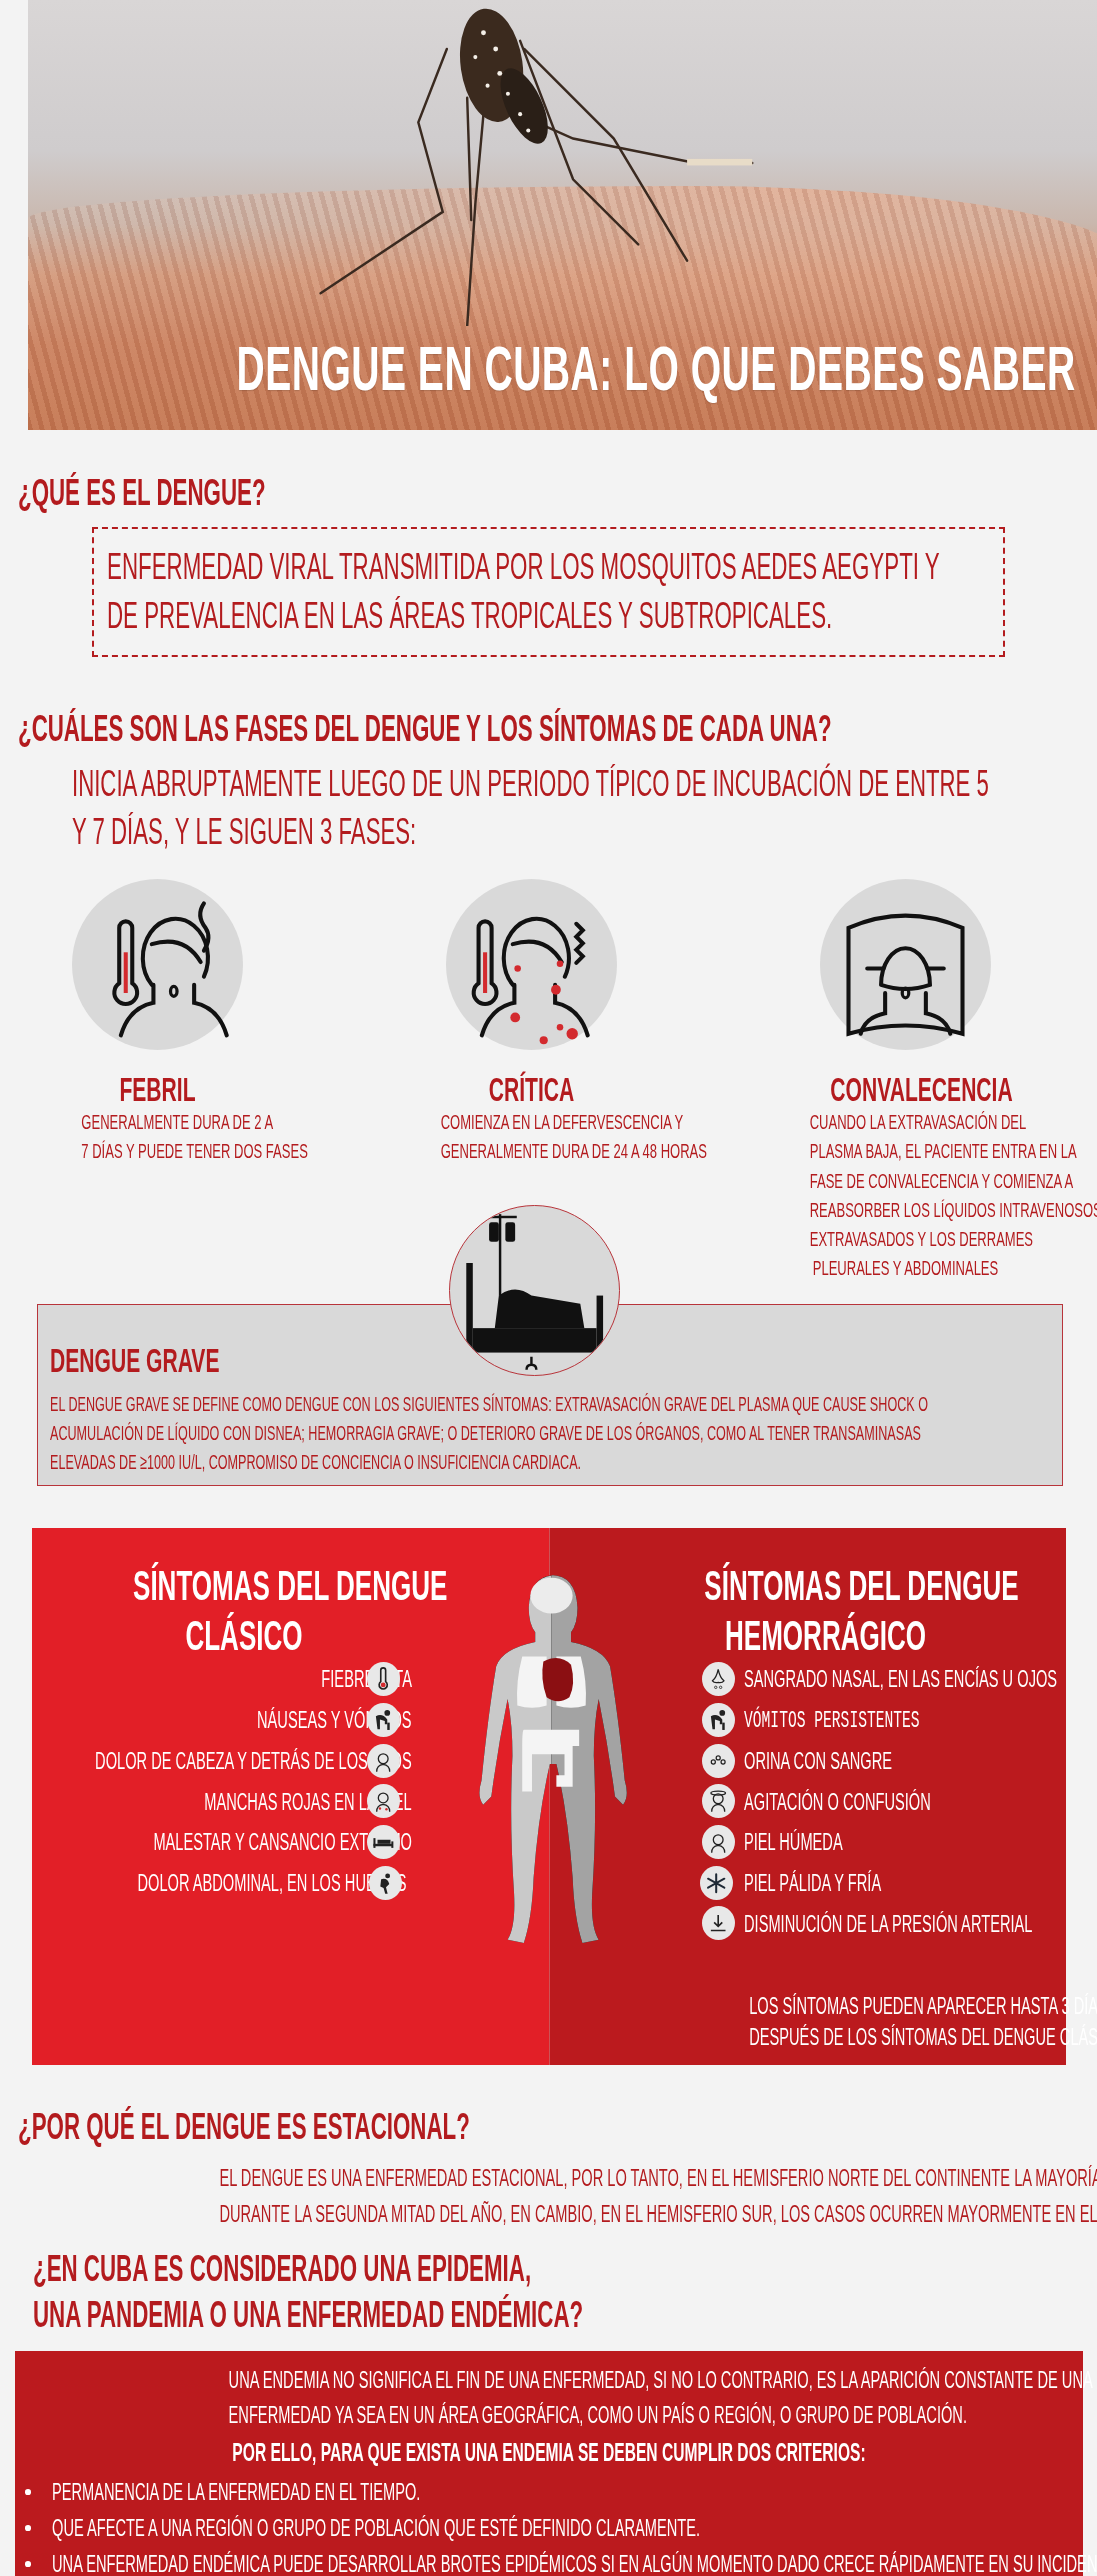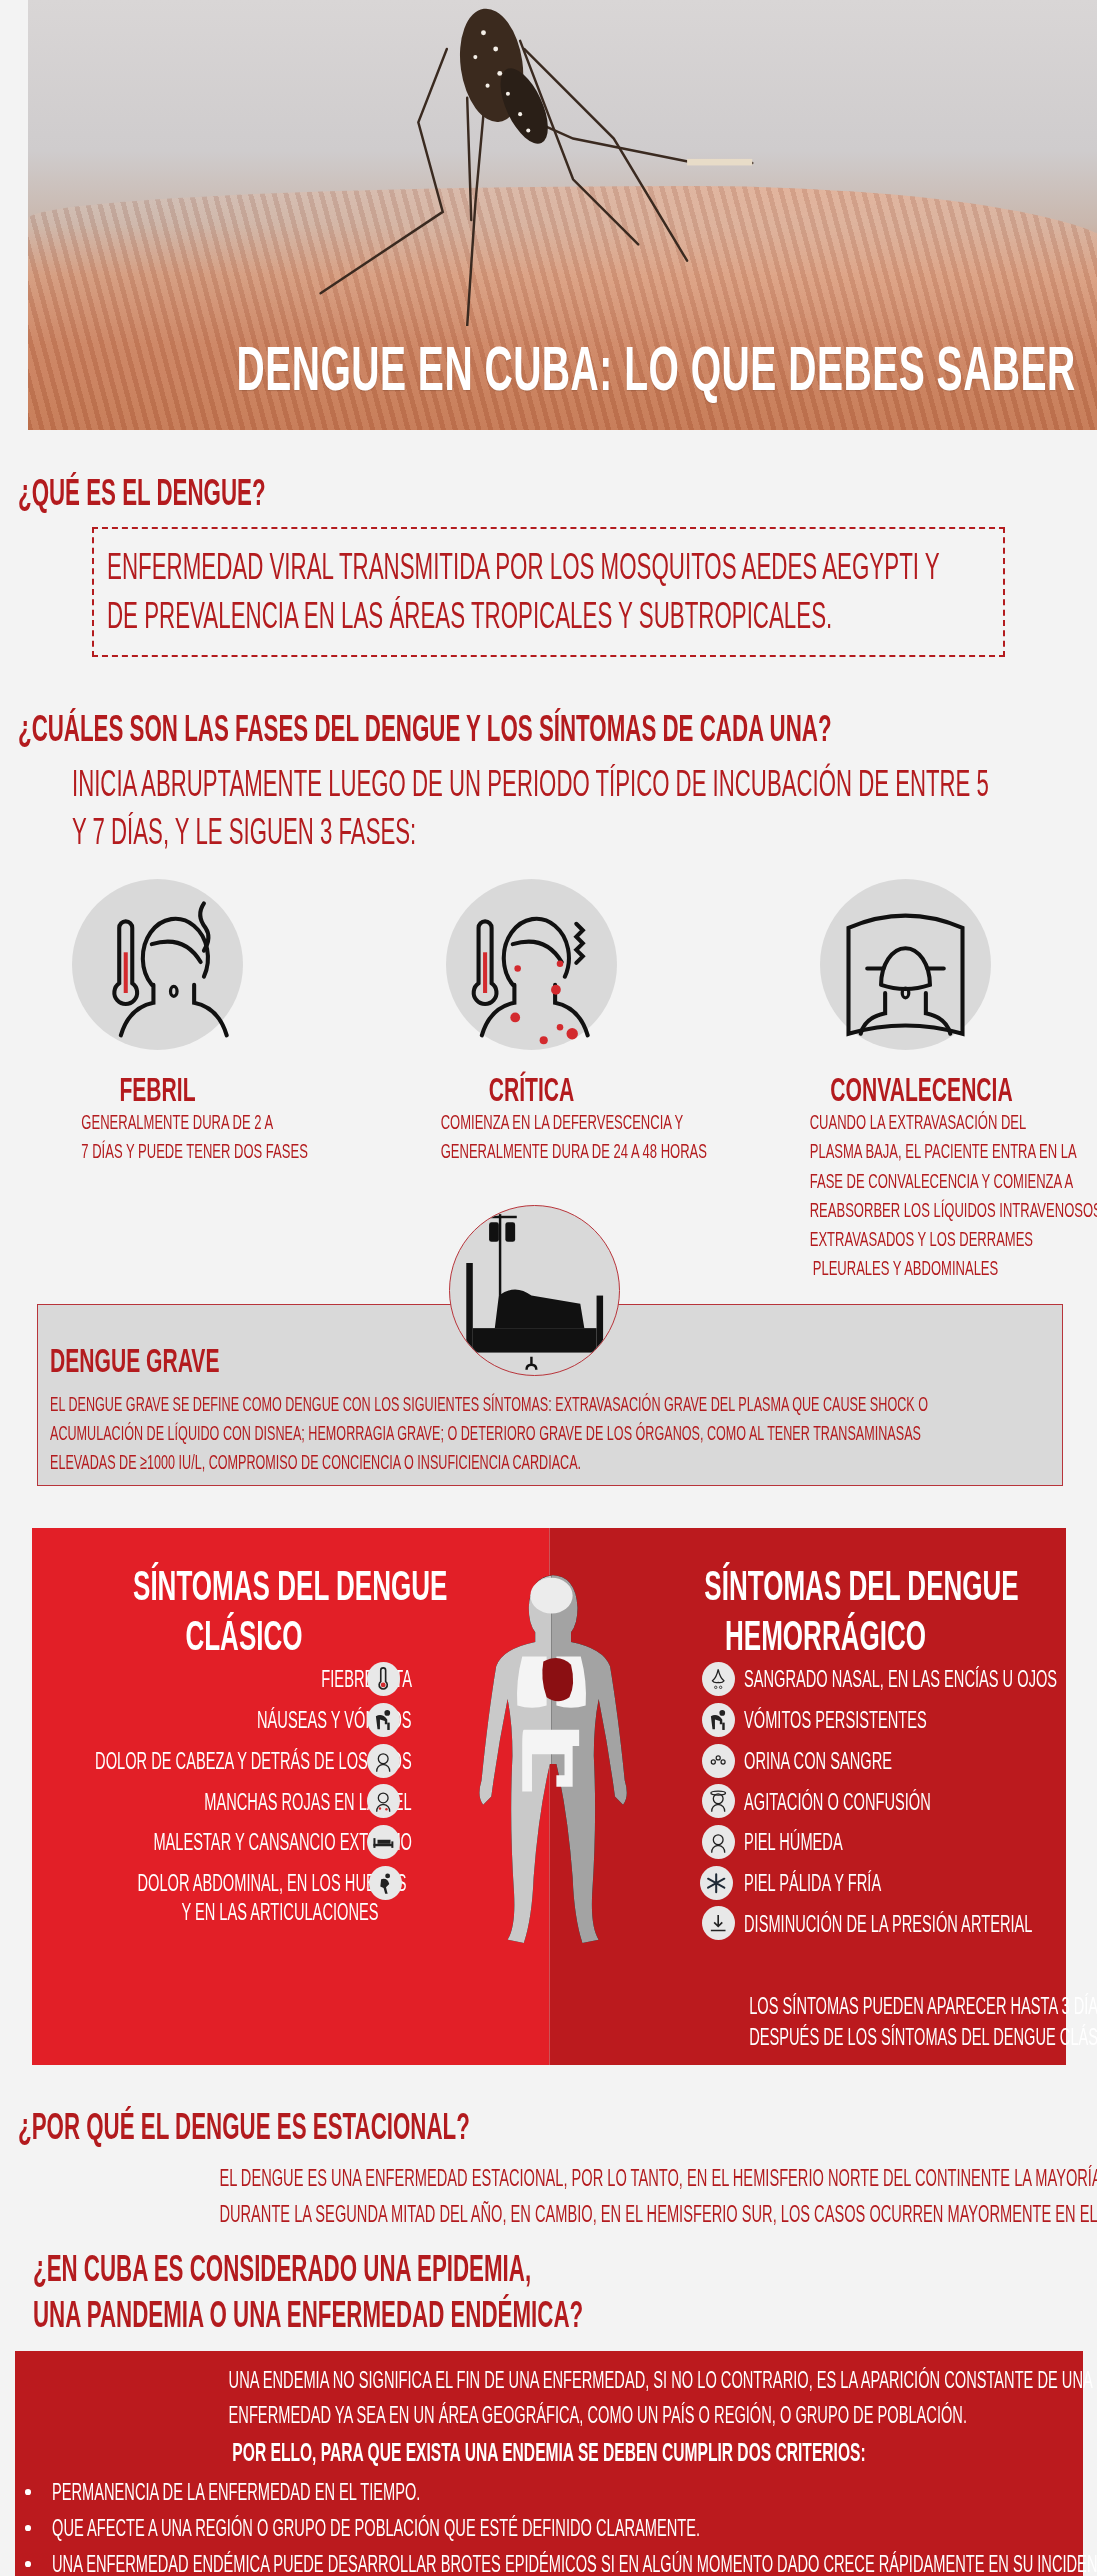--- a/index.html
+++ b/index.html
@@ -241,23 +241,20 @@
           <rect x="3" y="10" width="2.5" height="12" fill="#222"></rect>
           <rect x="25" y="14" width="2.5" height="8" fill="#222"></rect>
           <rect x="3" y="17" width="24" height="3" fill="#222"></rect>
           <rect x="8" y="12" width="16" height="5" fill="#222"></rect>
         </svg>
     </div>
 
     <div class="sym-item" style="right:142px;top:337px;">
       <span class="sym-text">DOLOR ABDOMINAL, EN LOS HUESOS</span>
     </div>
-    <div class="sym-item" style="right:171px;top:366px;">
-      <span class="sym-text">Y EN LAS ARTICULACIONES</span>
-    </div>
     <div class="sym-icon" style="left:337px;top:338px;">
       <svg viewBox="0 0 30 30">
           <circle cx="18" cy="6" r="3" fill="#222"></circle>
           <path d="M10 10 q8 -2 10 6 l-4 4 l2 8 h-3 l-2 -7 l-4 -2 z" fill="#222"></path>
         </svg>
     </div>
   </div>
 
   <div class="sym-right">
     <div class="sym-title" style="left:81px;width:391px;top:33px;">SÍNTOMAS DEL DENGUE</div>
@@ -274,21 +271,21 @@
         <span class="sym-text">SANGRADO NASAL, EN LAS ENCÍAS U OJOS</span>
       </div>
 
     <div class="sym-icon" style="left:153px;top:175px;">
       <svg viewBox="0 0 30 30">
           <circle cx="20" cy="6" r="3.5" fill="#222"></circle>
           <path d="M6 10 q8 -4 14 4 v6 h-3 v-4 l-6 -2 v12 h-3 z" fill="#222"></path>
           <rect x="20" y="18" width="3" height="9" fill="#222"></rect>
         </svg>
     </div>
-    <div class="sym-item" style="left:195px;top:174px;">
+    <div class="sym-item" style="left:195px;top:174px;font-family:Liberation Mono, monospace;">
         <span class="sym-text">VÓMITOS PERSISTENTES</span>
       </div>
 
     <div class="sym-icon" style="left:153px;top:216px;">
       <svg viewBox="0 0 30 30">
           <g fill="none" stroke="#222" stroke-width="1.5">
             <circle cx="9" cy="16" r="2.5"></circle>
             <circle cx="15" cy="11" r="2.5"></circle>
             <circle cx="21" cy="16" r="2.5"></circle>
           </g>

